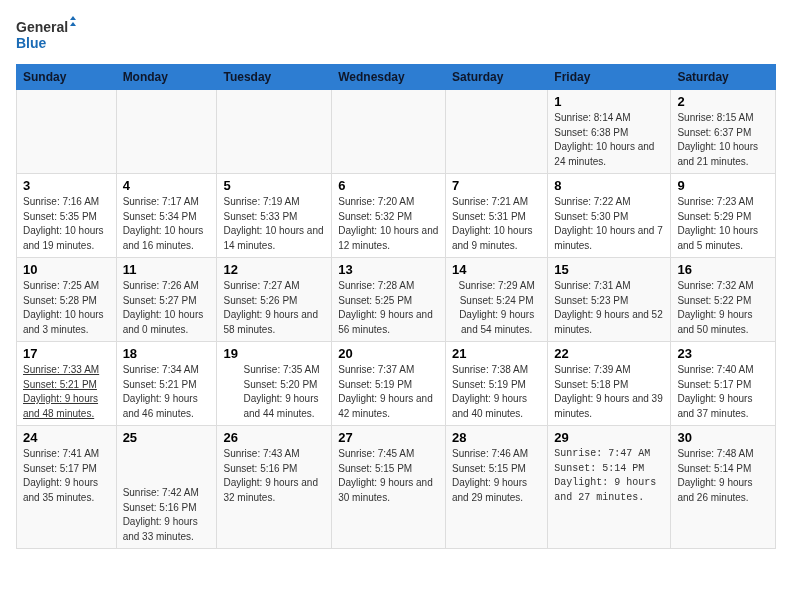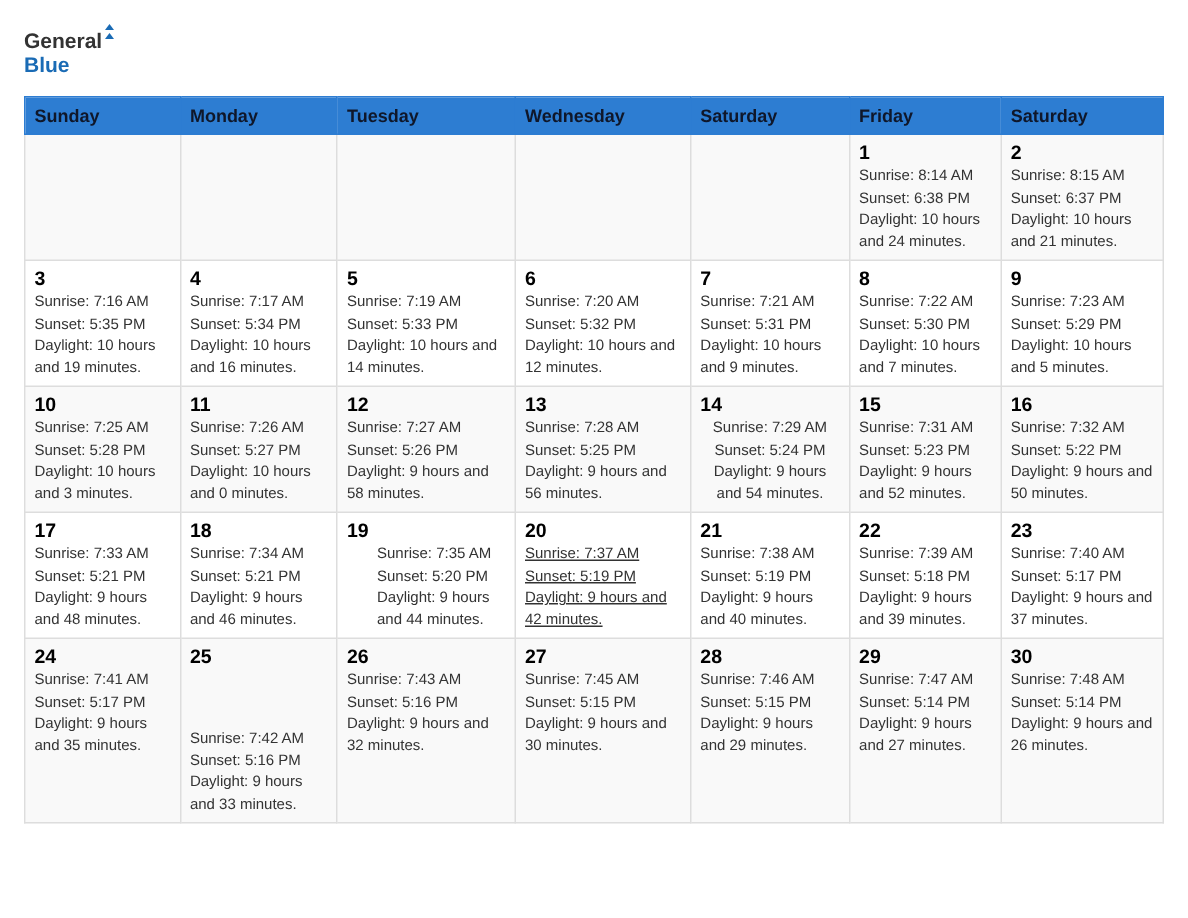--- a/index.html
+++ b/index.html
@@ -207,39 +207,39 @@
         <td>
           <span class="day-num">16</span>
           <div class="day-info" style="white-space: pre-line;">Sunrise: 7:32 AM
 Sunset: 5:22 PM
 Daylight: 9 hours and 50 minutes.</div>
         </td>
       </tr>
       <tr>
         <td>
           <span class="day-num">17</span>
-          <div class="day-info" style="white-space: pre-line;">Sunrise: 7:33 AM
+          <div class="day-info" style="white-space: pre-line; text-decoration: underline;">Sunrise: 7:33 AM
 Sunset: 5:21 PM
 Daylight: 9 hours and 48 minutes.</div>
         </td>
         <td>
           <span class="day-num">18</span>
           <div class="day-info" style="white-space: pre-line;">Sunrise: 7:34 AM
 Sunset: 5:21 PM
 Daylight: 9 hours and 46 minutes.</div>
         </td>
         <td>
           <span class="day-num">19</span>
           <div class="day-info" style="white-space: pre-line; margin-left: 20px;">Sunrise: 7:35 AM
 Sunset: 5:20 PM
 Daylight: 9 hours and 44 minutes.</div>
         </td>
         <td>
           <span class="day-num">20</span>
-          <div class="day-info" style="white-space: pre-line; text-decoration: underline;">Sunrise: 7:37 AM
+          <div class="day-info" style="white-space: pre-line;">Sunrise: 7:37 AM
 Sunset: 5:19 PM
 Daylight: 9 hours and 42 minutes.</div>
         </td>
         <td>
           <span class="day-num">21</span>
           <div class="day-info" style="white-space: pre-line;">Sunrise: 7:38 AM
 Sunset: 5:19 PM
 Daylight: 9 hours and 40 minutes.</div>
         </td>
         <td>
@@ -281,21 +281,21 @@
 Daylight: 9 hours and 30 minutes.</div>
         </td>
         <td>
           <span class="day-num">28</span>
           <div class="day-info" style="white-space: pre-line;">Sunrise: 7:46 AM
 Sunset: 5:15 PM
 Daylight: 9 hours and 29 minutes.</div>
         </td>
         <td>
           <span class="day-num">29</span>
-          <div class="day-info" style="white-space: pre-line;">Sunrise: 7:47 AM
+          <div class="day-info" style="white-space: pre-line; font-family: Liberation Mono, monospace;">Sunrise: 7:47 AM
 Sunset: 5:14 PM
 Daylight: 9 hours and 27 minutes.</div>
         </td>
         <td>
           <span class="day-num">30</span>
           <div class="day-info" style="white-space: pre-line;">Sunrise: 7:48 AM
 Sunset: 5:14 PM
 Daylight: 9 hours and 26 minutes.</div>
         </td>
       </tr>

